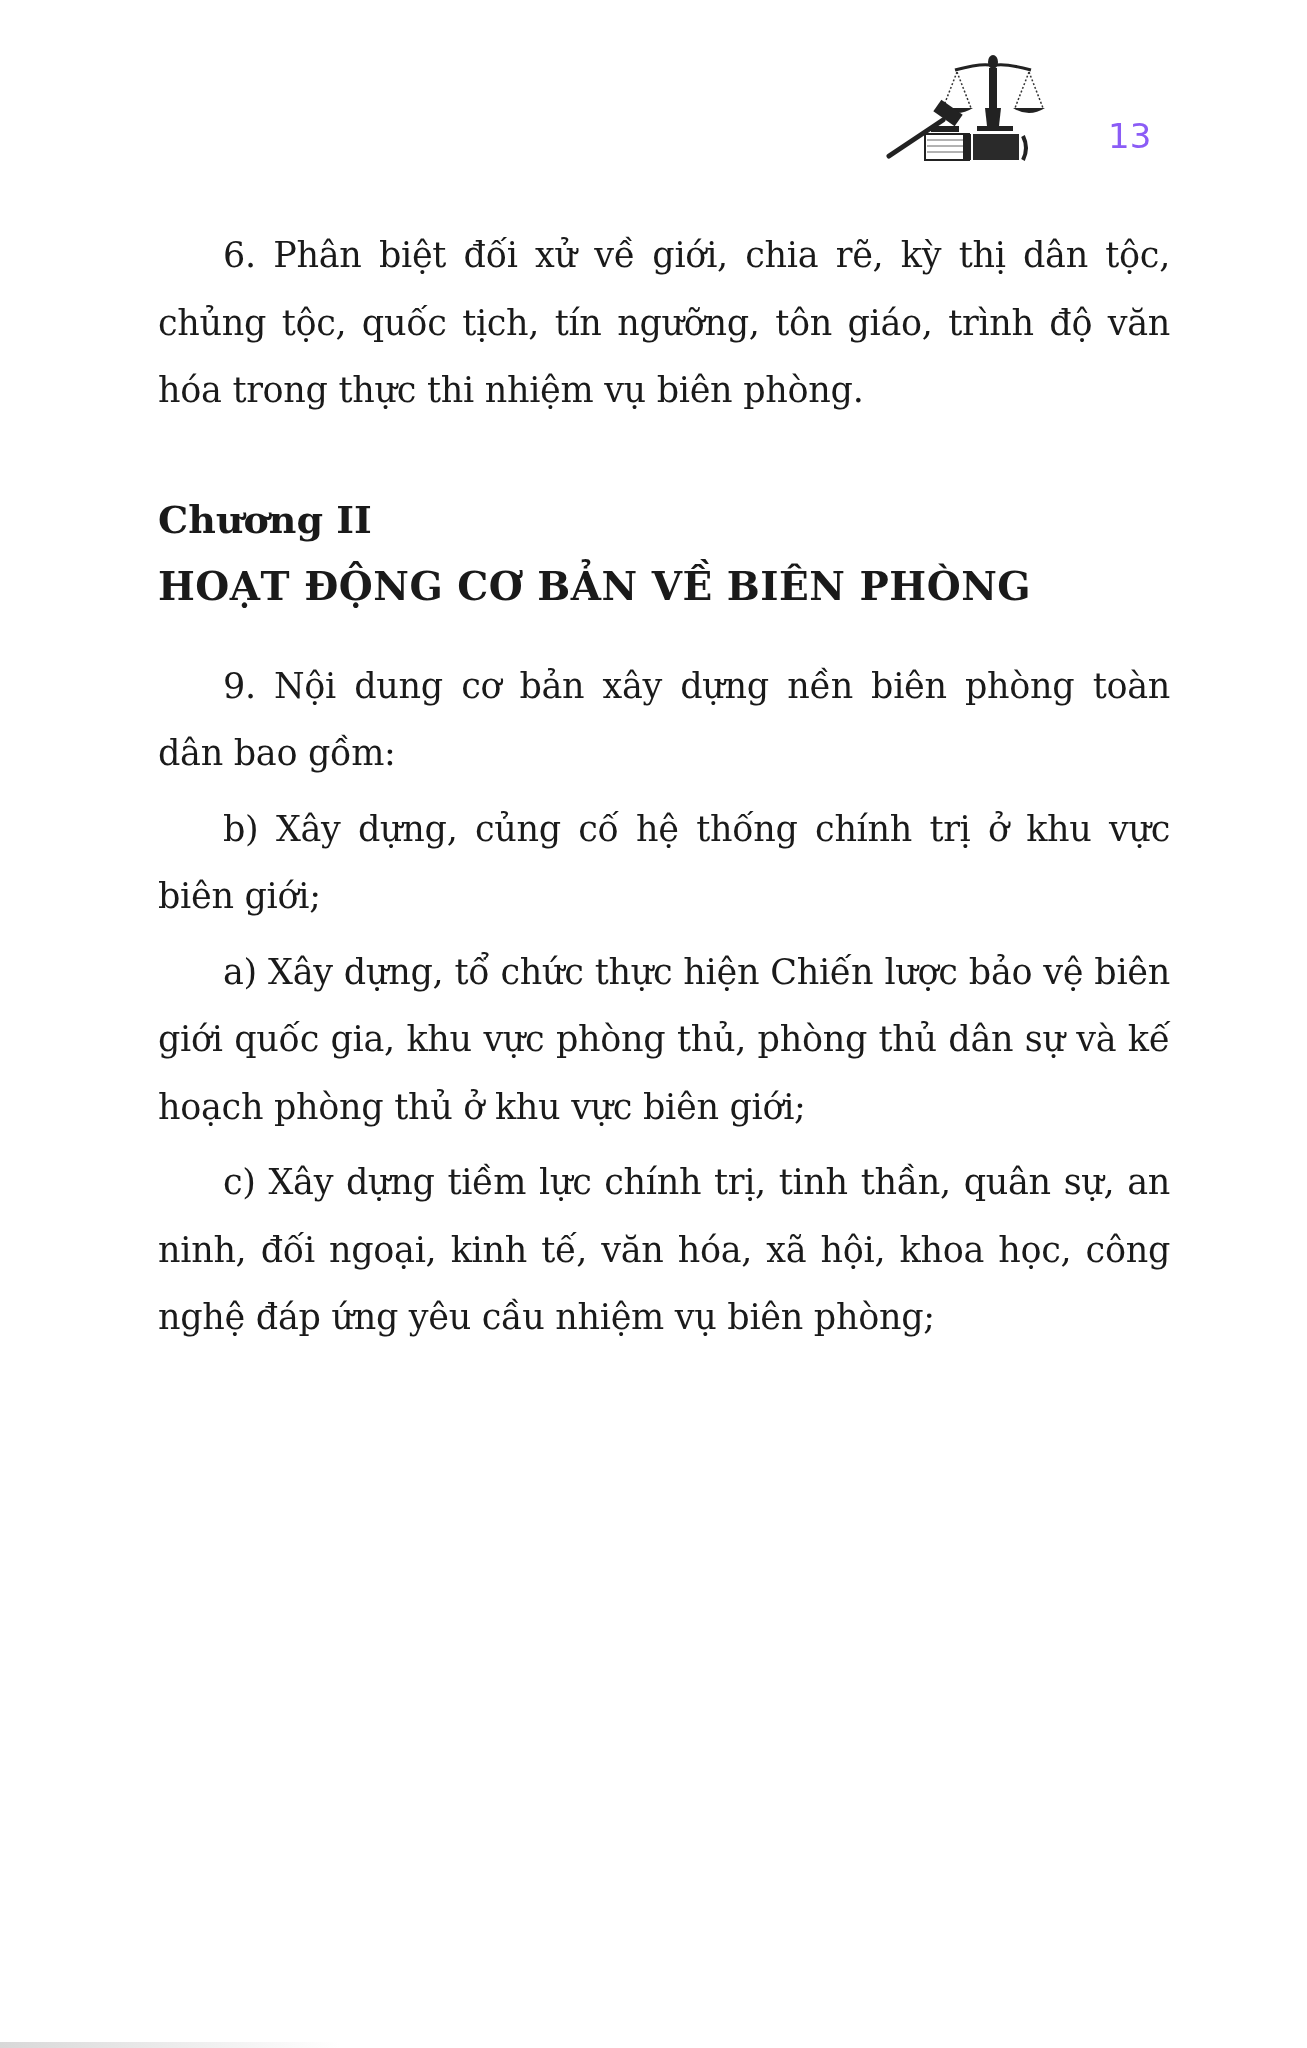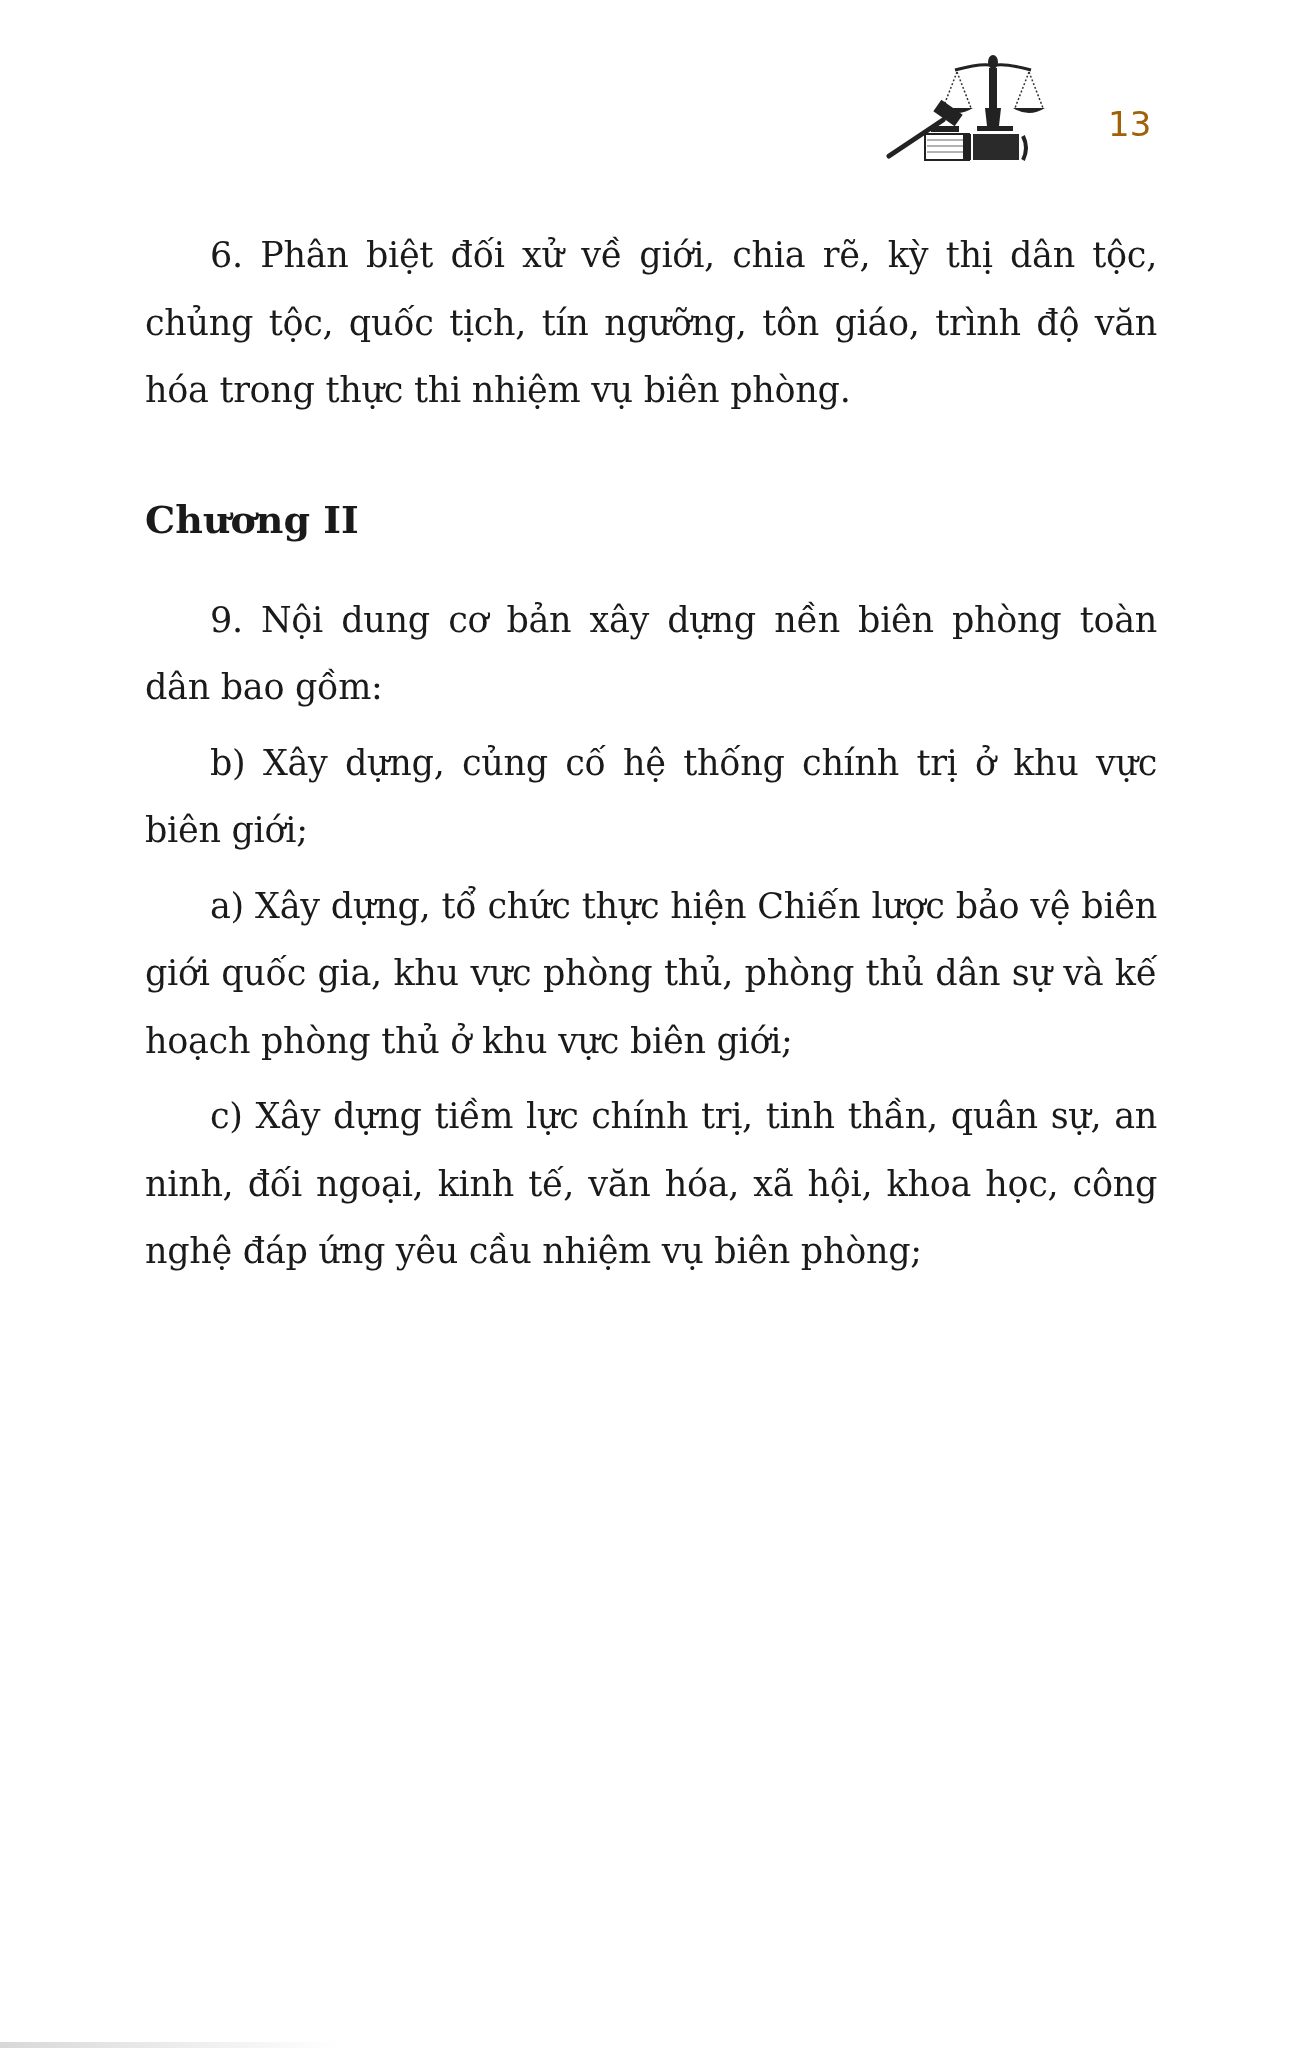--- a/index.html
+++ b/index.html
@@ -22,28 +22,28 @@
     .header-emblem {
       position: absolute;
       left: 885px;
       top: 8px;
       width: 180px;
       height: 120px;
     }
     .page-number {
       position: absolute;
       left: 1108px;
-      top: 64px;
+      top: 76px;
       font-family: "DejaVu Sans", "Liberation Sans", sans-serif;
       font-size: 34px;
-      color: #a16207;
+      color: #8b5cf6;
     }
     .content {
       position: absolute;
-      left: 145px;
+      left: 158px;
       top: 222px;
       width: 1012px;
     }
     .para {
       margin: 0;
       font-size: 35px;
       line-height: 67.5px;
       text-align: justify;
       text-indent: 65px;
       letter-spacing: -0.3px;
@@ -121,20 +121,21 @@
     <rect x="46" y="78" width="28" height="6" fill="#222"></rect>
   </svg>
   <span class="page-number">13</span>
 </div>
 
 <main class="content">
   <p class="para">6. Phân biệt đối xử về giới, chia rẽ, kỳ thị dân tộc, chủng tộc, quốc tịch, tín ngưỡng, tôn giáo, trình độ văn hóa trong thực thi nhiệm vụ biên phòng.</p>
 
   <div class="chapter-block">
     <h2 class="chapter-label">Chương II</h2>
+    <h1 class="chapter-title">HOẠT ĐỘNG CƠ BẢN VỀ BIÊN PHÒNG</h1>
   </div>
 
   <p class="para">9. Nội dung cơ bản xây dựng nền biên phòng toàn dân bao gồm:</p>
   <p class="para gap">b) Xây dựng, củng cố hệ thống chính trị ở khu vực biên giới;</p>
   <p class="para gap">a) Xây dựng, tổ chức thực hiện Chiến lược bảo vệ biên giới quốc gia, khu vực phòng thủ, phòng thủ dân sự và kế hoạch phòng thủ ở khu vực biên giới;</p>
   <p class="para gap">c) Xây dựng tiềm lực chính trị, tinh thần, quân sự, an ninh, đối ngoại, kinh tế, văn hóa, xã hội, khoa học, công nghệ đáp ứng yêu cầu nhiệm vụ biên phòng;</p>
 </main>
 
 <div class="bottom-shadow"></div>
 

